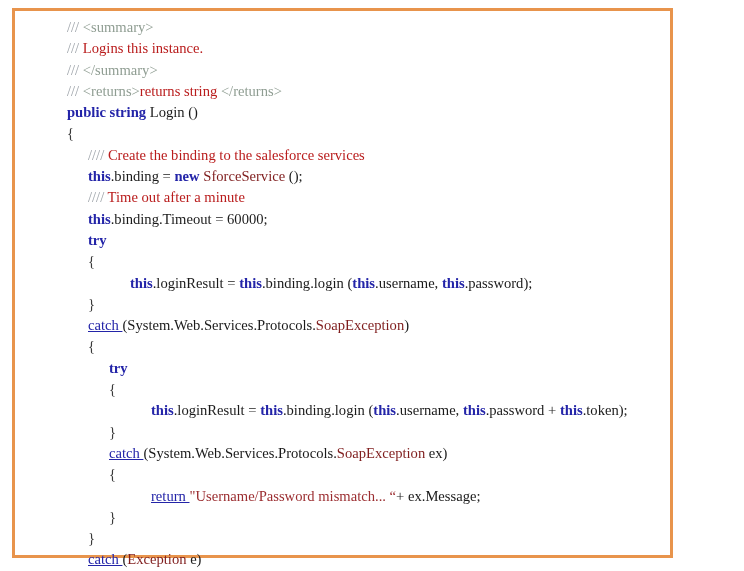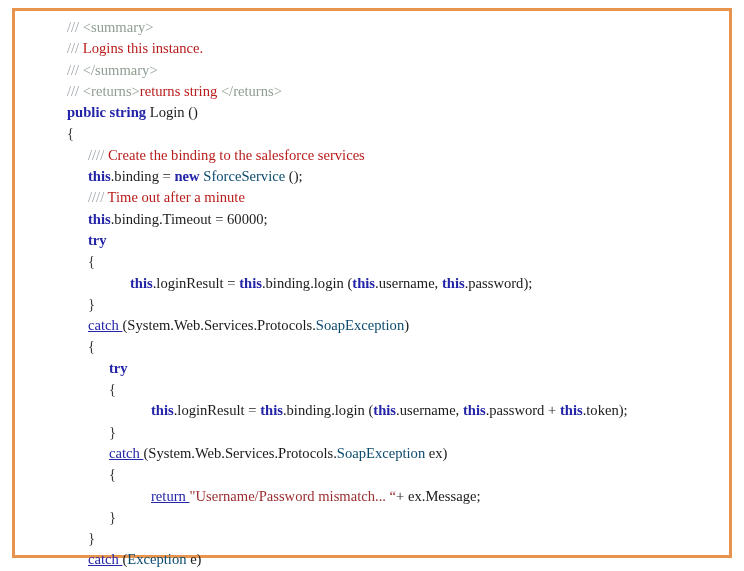--- a/index.html
+++ b/index.html
@@ -11,21 +11,21 @@
     width: 744px;
     height: 571px;
     overflow: hidden;
     font-family: "Liberation Serif", "DejaVu Serif", serif;
   }
 
   #code-frame {
     position: absolute;
     left: 12px;
     top: 8px;
-    width: 720px;
+    width: 661px;
     height: 550px;
     box-sizing: border-box;
     border: 3px solid #e8944c;
     background: #ffffff;
   }
 
   #code-listing {
     position: absolute;
     left: 52px;
     top: 6px;
@@ -39,21 +39,21 @@
   .line {
     white-space: pre;
     height: 21.3px;
     line-height: 21.3px;
   }
 
   
   .t-plain   { color: #1a1a1a; }
   .t-kw      { color: #2324a8; font-weight: bold; }
   .t-kw2     { color: #2324a8; text-decoration: underline; }
-  .t-type    { color: #0c4a6e; }
+  .t-type    { color: #7f1d1d; }
   .t-str     { color: #9b2d30; }
   .t-cmt     { color: #b91c1c; }
   .t-cmt-del { color: #9aa0a6; }
   .t-tag     { color: #8f9d92; }
   .t-brace   { color: #3a3a3a; }
 </style>
 </head>
 <body>
 
 <div id="code-frame">

